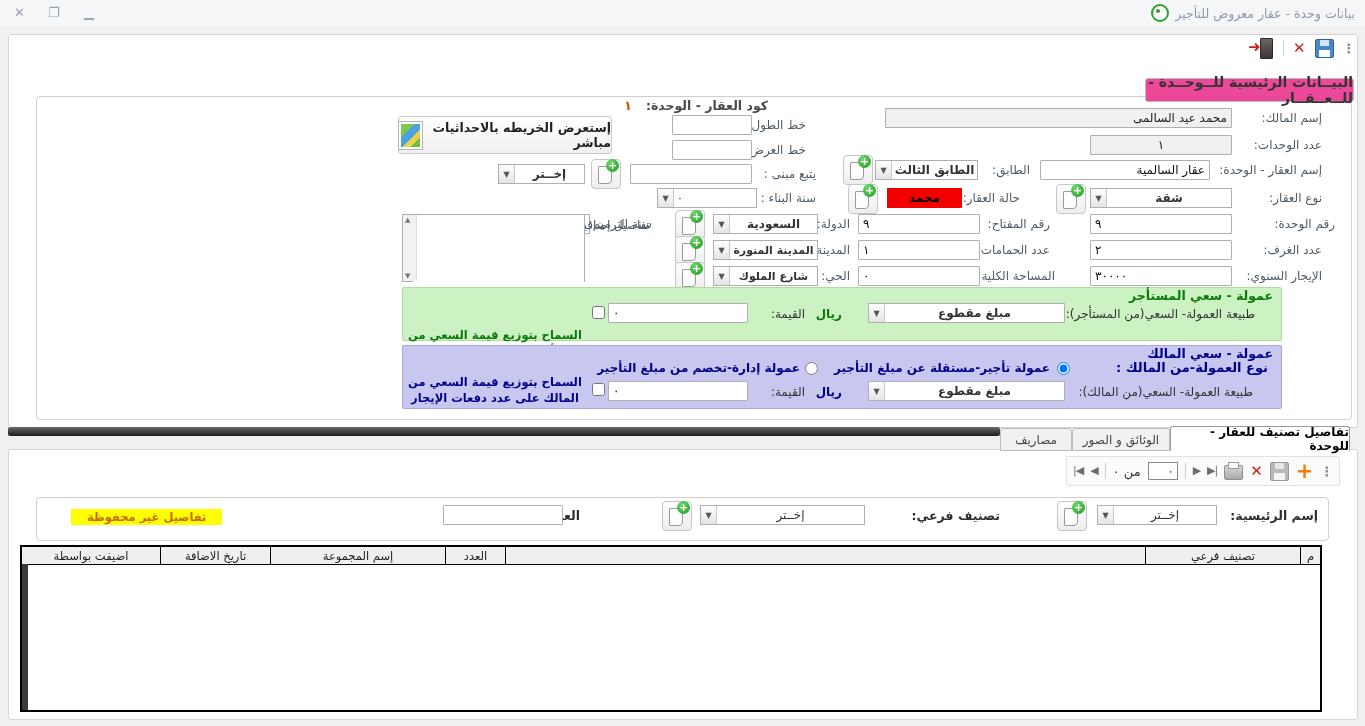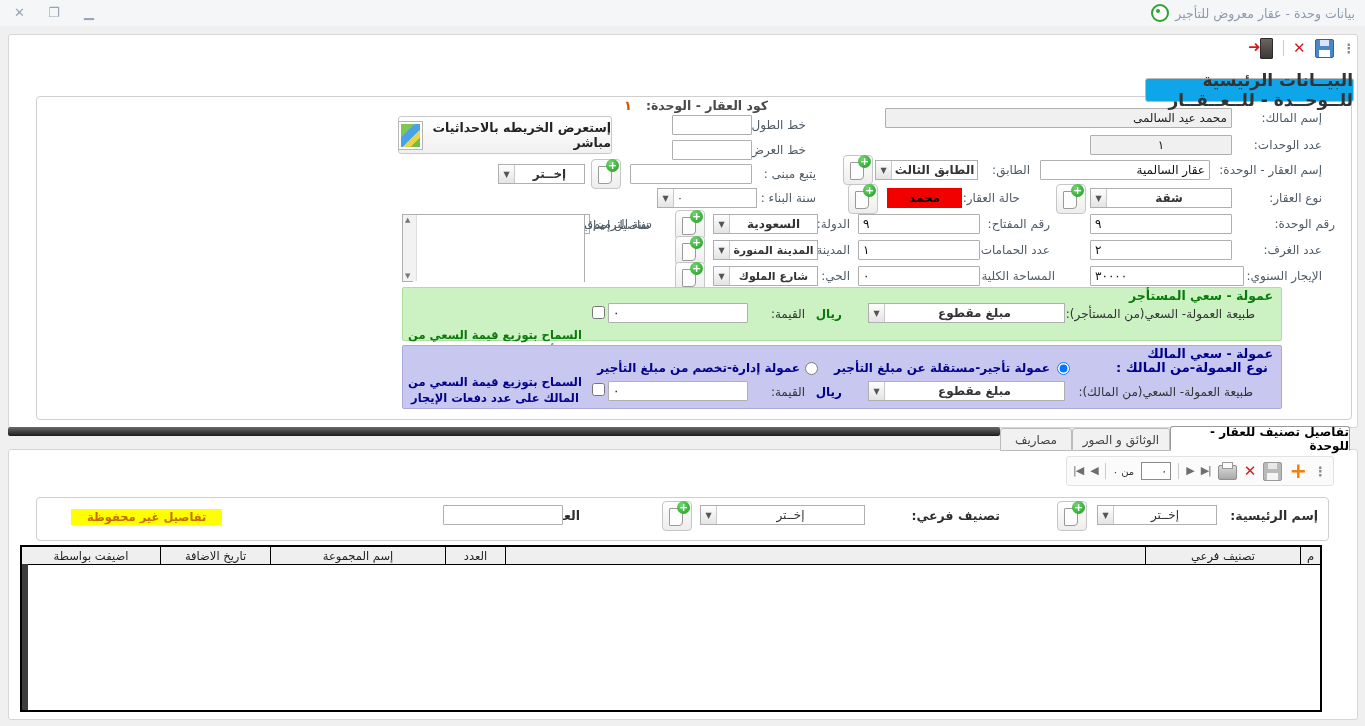--- a/index.html
+++ b/index.html
@@ -81,22 +81,22 @@
   .th{display:flex;align-items:center;justify-content:center;font-size:11.5px;color:#1d1d1d;border-left:1px solid #000;box-sizing:border-box;direction:rtl;white-space:nowrap;overflow:hidden;}
   .status-y{position:absolute;background:#ffff00;color:#c96a00;font-weight:bold;font-size:11.5px;padding:1px 16px;direction:rtl;}
   .titlebar{position:absolute;left:0;top:0;width:1365px;height:26px;background:#f5f6f8;}
   .wbtn{position:absolute;top:6px;color:#99a3b8;font-size:13px;line-height:13px;cursor:pointer;font-weight:bold;}
   .appicon{width:14px;height:14px;border-radius:50%;border:2px solid #2fa12f;background:#fff;position:relative;}
   .appicon::after{content:"";position:absolute;left:3px;top:3px;width:4px;height:4px;border-radius:50%;background:#2fa12f;}
   .apptitle{position:absolute;right:10px;top:4px;display:flex;direction:rtl;align-items:center;gap:6px;color:#8d99ae;font-size:12.5px;}
   .code{position:absolute;display:flex;direction:rtl;gap:14px;font-weight:bold;}
   .code .cl{color:#4a4a4a;font-size:12.5px;}
   .code .cv{color:#d35400;font-size:13px;}
-  .tabtitle{position:absolute;background:#0ea5e9;border:1px solid #bbb;border-radius:3px;display:flex;align-items:center;justify-content:center;
-        font-weight:bold;font-size:17px;color:#333;direction:rtl;z-index:2;}
+  .tabtitle{position:absolute;background:#ec4899;border:1px solid #bbb;border-radius:3px;display:flex;align-items:center;justify-content:center;
+        font-weight:bold;font-size:14px;color:#333;direction:rtl;z-index:2;}
   .radio{position:absolute;width:13px;height:13px;margin:0;}
   .chk{position:absolute;width:13px;height:13px;margin:0;}
   .navtools{position:absolute;display:flex;align-items:center;gap:7px;background:#fbfbfb;border:1px solid #e2e2e2;border-radius:3px;padding:0 6px;height:30px;box-sizing:border-box;}
   .rtltxt{direction:rtl;}
 </style>
 </head>
 <body>
 
 <div id="screen">
 
@@ -177,21 +177,21 @@
   <input class="fld num" style="left: 1090px; top: 214px; width: 142px;" value="٩">
   <span class="lbl" style="right:315px;top:217px;">رقم المفتاح:</span>
   <input class="fld num" style="left: 858px; top: 214px; width: 122px;" value="٩">
 
   <span class="lbl" style="right:43px;top:243px;">عدد الغرف:</span>
   <input class="fld num" style="left: 1090px; top: 240px; width: 142px;" value="٢">
   <span class="lbl" style="right:315px;top:243px;">عدد الحمامات:</span>
   <input class="fld num" style="left: 858px; top: 240px; width: 122px;" value="١">
 
   <span class="lbl" style="right:43px;top:269px;">الإيجار السنوي:</span>
-  <input class="fld num" style="left: 1090px; top: 266px; width: 154px;" value="٣٠٠٠٠">
+  <input class="fld num" style="left: 1090px; top: 266px; width: 142px;" value="٣٠٠٠٠">
   <span class="lbl" style="right:310px;top:269px;">المساحة الكلية:</span>
   <input class="fld num" style="left: 858px; top: 266px; width: 122px;" value="٠">
 
   <span class="lbl" style="right:559px;top:118px;">خط الطول:</span>
   <input class="fld" style="left: 672px; top: 115px; width: 80px;">
   <span class="lbl" style="right:559px;top:143px;">خط العرض:</span>
   <input class="fld" style="left: 672px; top: 140px; width: 80px;">
 
   <div class="mapbtn" style="left:398px;top:116px;width:212px;height:36px;">
     <span>إستعرض الخريطه بالاحداثيات مباشر</span>
@@ -301,21 +301,21 @@
   <div class="tab" style="left:1000px;top:428px;width:70px;height:21px;">
     <span>مصاريف</span>
   </div>
 
   <div class="panel" style="left:8px;top:449px;width:1348px;height:269px;"></div>
 
   <div class="navtools" style="left:1066px;top:456px;">
     <span class="navarrow">|◀</span>
     <span class="navarrow">◀</span>
     <span class="vsep"></span>
-    <span class="rtltxt" style="font-size:10px;color:#333;">من ٠</span>
+    <span class="rtltxt" style="font-size:13px;color:#333;">من ٠</span>
     <input class="navbox" value="٠" style="">
     <span class="vsep"></span>
     <span class="navarrow">▶</span>
     <span class="navarrow">▶|</span>
     <span class="icon-printer">
         <span class="paper"></span>
       </span>
     <span class="icon-x">✕</span>
     <span class="icon-save gray">
         <span class="shutter"></span>

